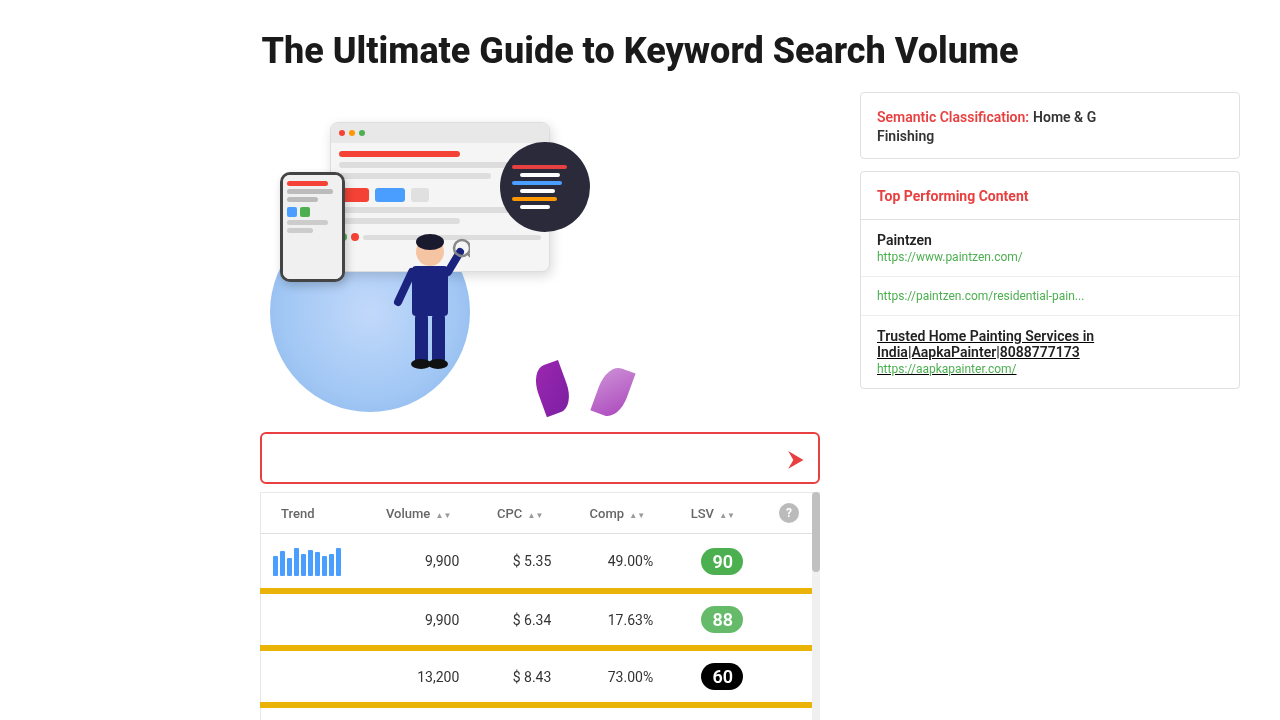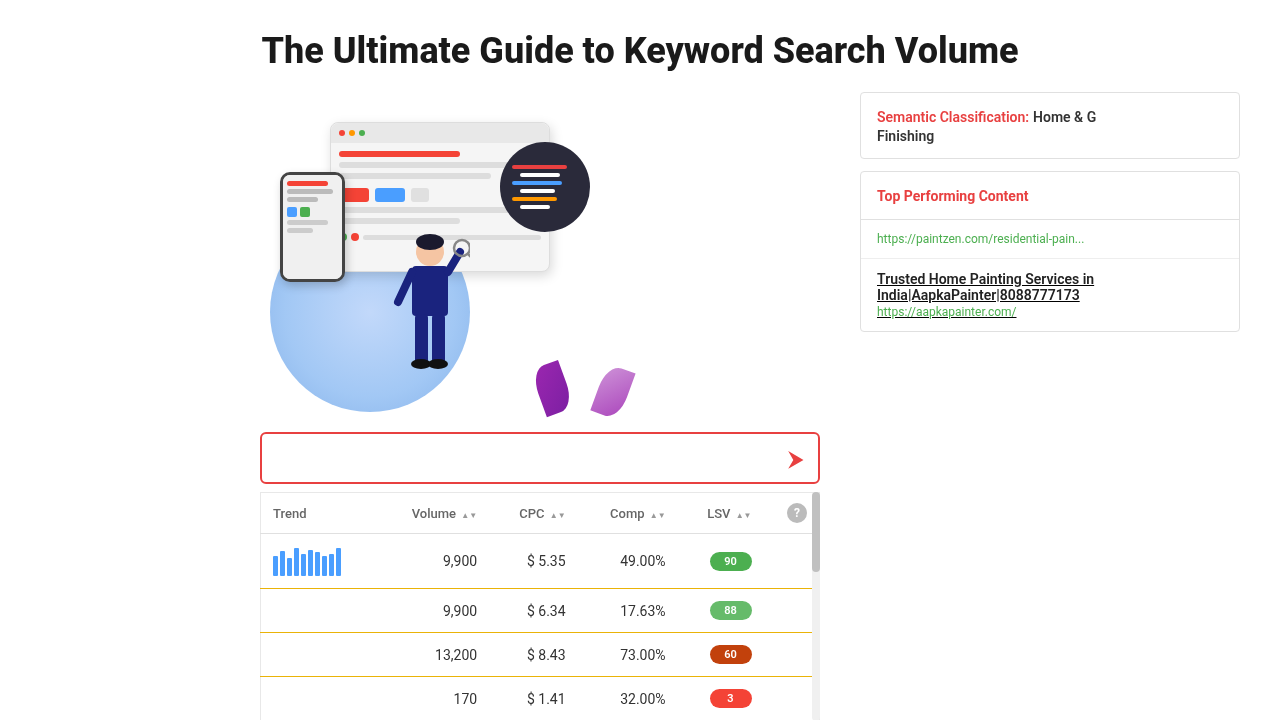--- a/index.html
+++ b/index.html
@@ -69,21 +69,21 @@
       border-collapse: collapse;
       background: #fff;
       border: 1px solid #e8e8e8;
     }
 
     .data-table thead tr {
       border-bottom: 1px solid #e0e0e0;
     }
 
     .data-table th {
-      padding: 10px 12px;
+      padding: 10px 20px;
       font-size: 13px;
       color: #666;
       font-weight: 500;
       text-align: right;
     }
 
     .data-table th:first-child {
       text-align: left;
     }
 
@@ -94,21 +94,21 @@
       line-height: 1;
       margin-left: 2px;
       color: #999;
     }
 
     .data-table td {
       padding: 12px 12px;
       font-size: 14px;
       color: #333;
       text-align: right;
-      border-bottom: 1px solid #eab308;
+      border-bottom: 6px solid #eab308;
     }
 
     .data-table td:first-child {
       text-align: left;
     }
 
     .trend-bars {
       display: flex;
       align-items: flex-end;
       gap: 2px;
@@ -118,30 +118,29 @@
     .trend-bar {
       width: 5px;
       background: #4a9eff;
       border-radius: 1px;
     }
 
     .lsv-badge {
       display: inline-block;
       border-radius: 20px;
       padding: 3px 10px;
-      font-size: 11px;
+      font-size: 18px;
       font-weight: 600;
       color: #fff;
-      text-align: center;
       min-width: 42px;
     }
 
     .lsv-green { background: #4caf50; }
     .lsv-green2 { background: #66bb6a; }
-    .lsv-orange { background: #c2410c; }
+    .lsv-orange { background: #000000; }
     .lsv-red { background: #f44336; }
 
     .scrollbar-track {
       position: absolute;
       right: 0;
       top: 0;
       bottom: 0;
       width: 8px;
       background: #f0f0f0;
       border-radius: 4px;
@@ -569,20 +568,24 @@
       <span class="semantic-label">Semantic Classification:</span>
       <span class="semantic-value">Home &amp; G</span>
       <div class="semantic-sub">Finishing</div>
     </div>
 
     <div class="top-content-section">
       <div class="top-content-header">
         <span class="top-content-title">Top Performing Content</span>
       </div>
       <div id="content-items">
+      <div class="content-item">
+            <div class="content-item-title">Paintzen</div>
+            <div class="content-item-url">https://www.paintzen.com/</div>
+          </div>
           <div class="content-item">
             <div class="content-item-url">https://paintzen.com/residential-pain...</div>
           </div>
           <div class="content-item">
             <div class="content-item-title">Trusted Home Painting Services in India|AapkaPainter|8088777173</div>
             <div class="content-item-url">https://aapkapainter.com/</div>
           </div>
         </div>
     </div>
   </div>

